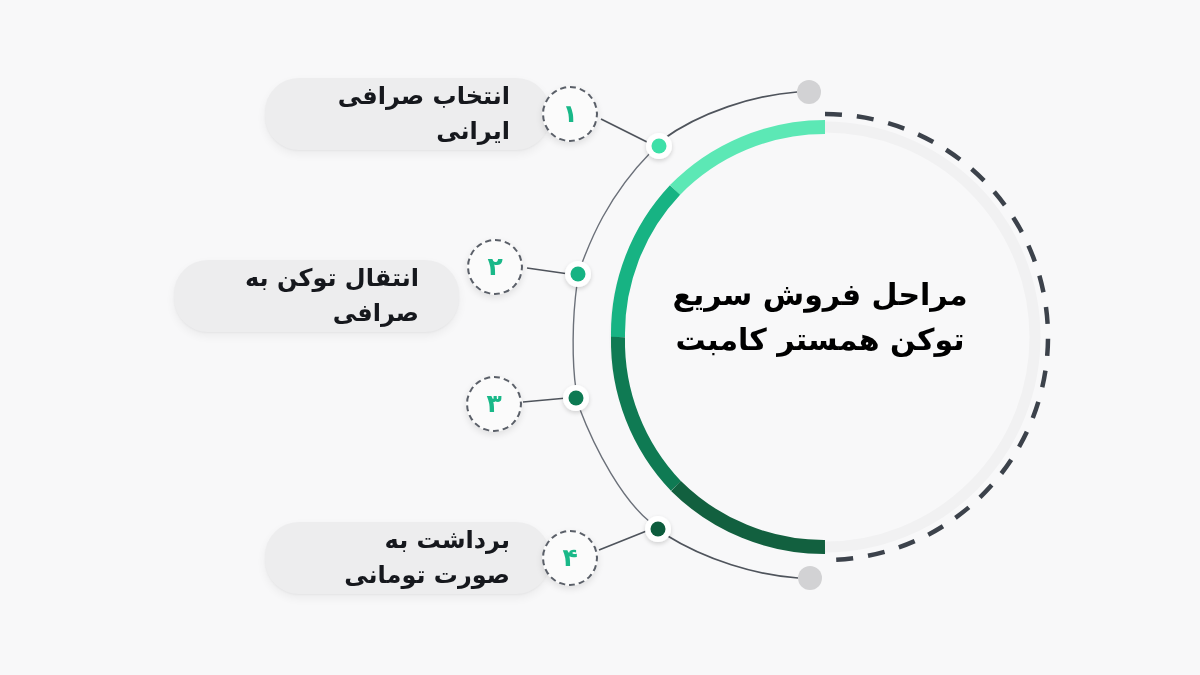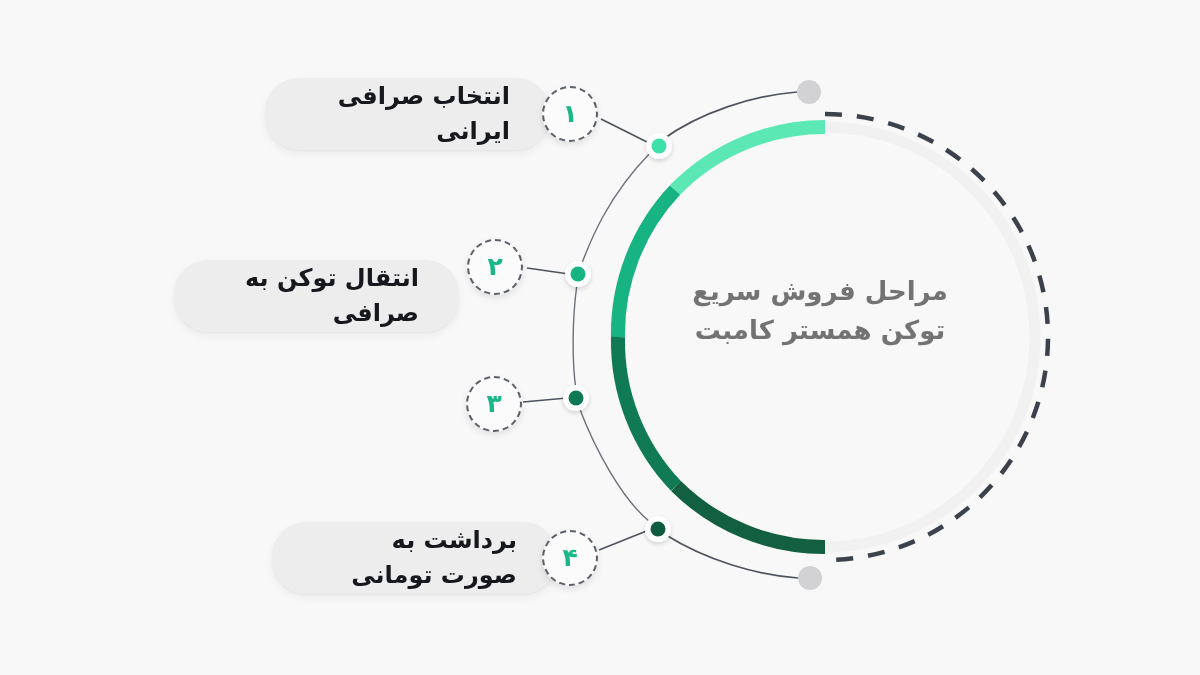--- a/index.html
+++ b/index.html
@@ -60,22 +60,22 @@
     font-weight:700;
     line-height:1;
     transform:translateY(-1px);
   }
   
   #center-title{
     position:absolute;
     left:640px;top:272px;
     width:360px;
     text-align:center;
-    color:#737373;
-    font-size:26px;
+    color:#000000;
+    font-size:30px;
     font-weight:700;
     line-height:1.50;
     direction:rtl;
     white-space:pre-line;
   }
 </style>
 </head>
 <body>
 
 <div id="stage">
@@ -152,21 +152,21 @@
     <span class="pill-text">انتقال توکن به صرافی</span>
   </div>
   <div class="badge" style="left:467px;top:239px;">
     <span class="badge-num">۲</span>
   </div>
 
   <div class="badge" style="left:466px;top:376px;">
     <span class="badge-num">۳</span>
   </div>
 
-  <div class="pill" style="left:272px;top:522px;width:285px;height:72px;">
+  <div class="pill" style="left:265px;top:522px;width:285px;height:72px;">
     <span class="pill-text">برداشت به صورت تومانی</span>
   </div>
   <div class="badge" style="left:542px;top:530px;">
     <span class="badge-num">۴</span>
   </div>
 
   <div id="center-title">مراحل فروش سریع
 توکن همستر کامبت</div>
 
 </div>

